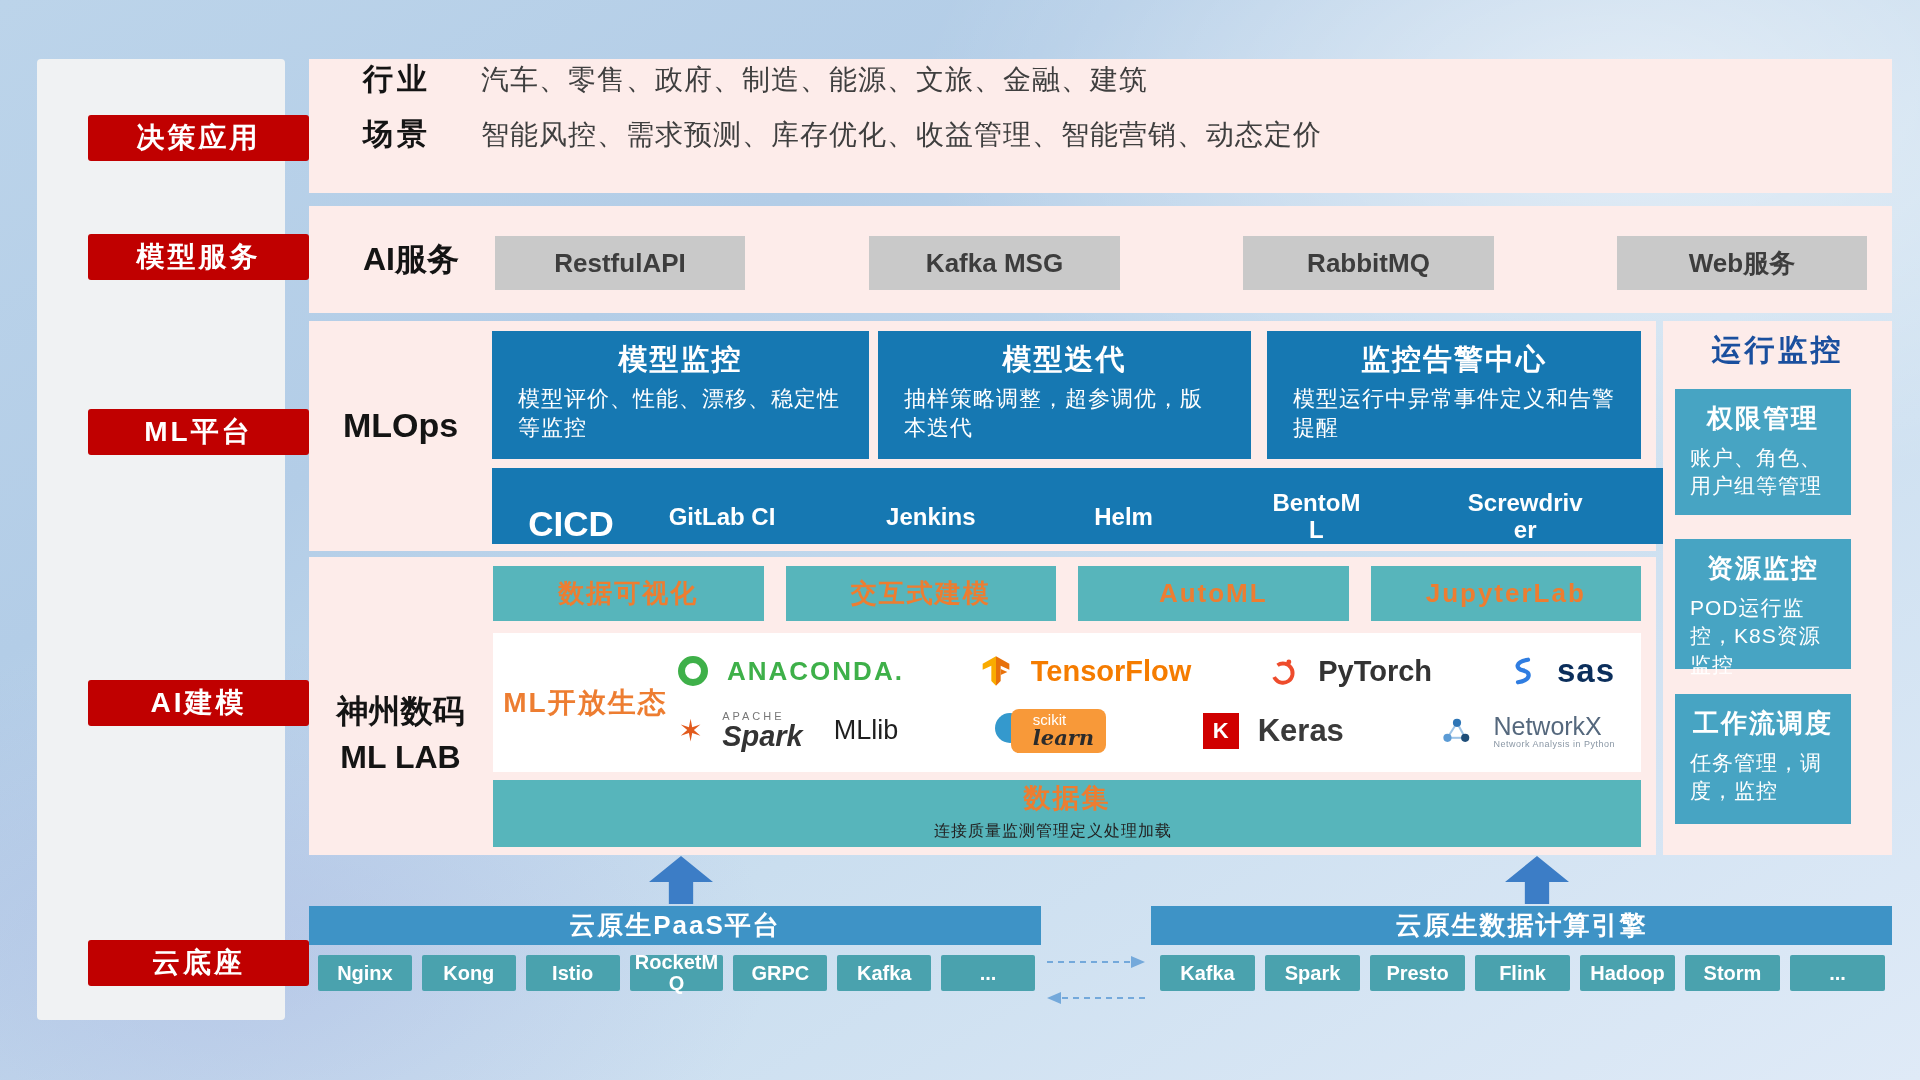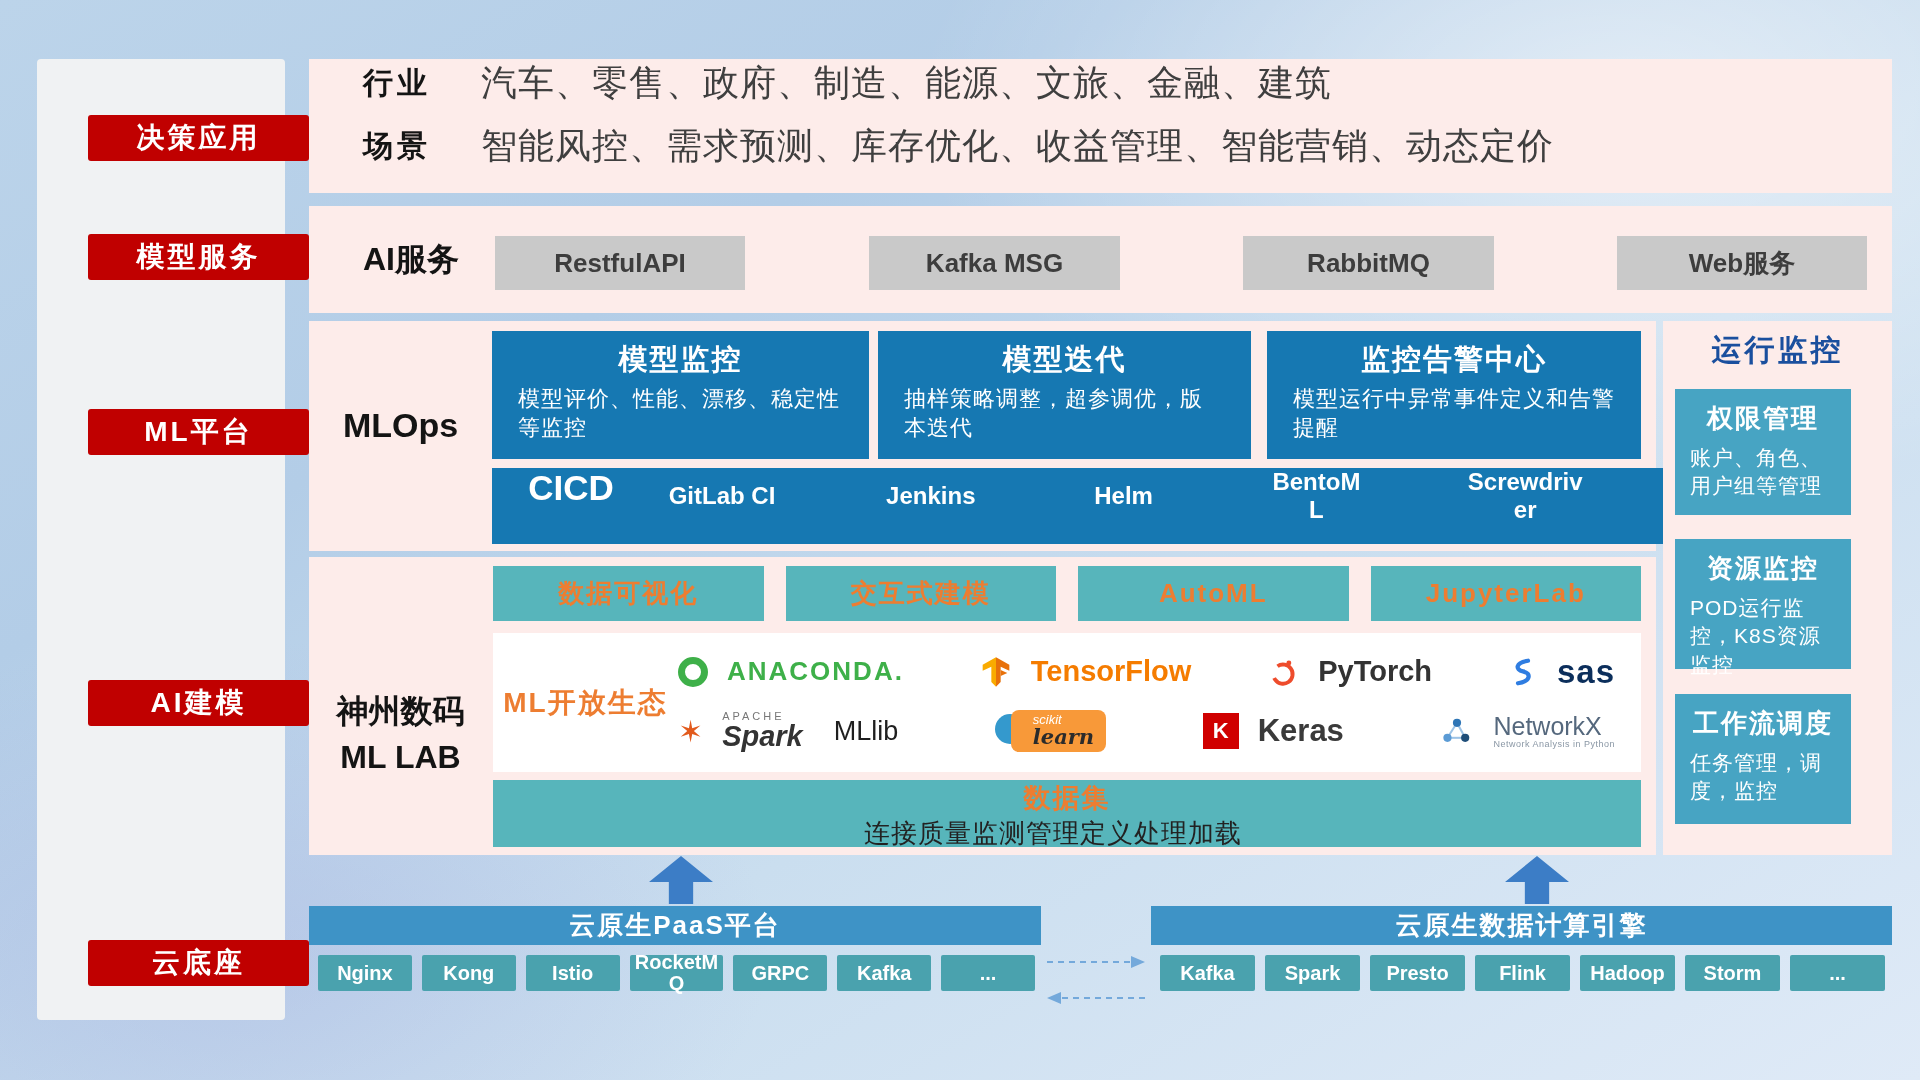--- a/index.html
+++ b/index.html
@@ -18,33 +18,33 @@
   .side-btn { position:absolute; left:51px; width:221px; height:46px; background:#c00000; color:#fff;
     font-size:28px; font-weight:bold; letter-spacing:3px; display:flex; align-items:center; justify-content:center; border-radius:3px; }
 
   
   .panel { position:absolute; background:#fdecea; }
 
   
   .ind-wrap { left:309px; top:59px; width:1583px; height:134px; display:flex; flex-direction:column; gap:14px; padding-left:54px; }
   .ind-row { display:flex; align-items:center; }
   .big-label { width:118px; font-size:30px; font-weight:bold; color:#141414; letter-spacing:4px; }
-  .list-text { font-size:36px; color:#3f3f3f; letter-spacing:1px; }
+  .list-text { font-size:28px; color:#3f3f3f; letter-spacing:1px; }
 
   
   .svc-label { left:363px; top:238px; font-size:32px; font-weight:bold; color:#141414; }
   .gray-btn { position:absolute; top:236px; width:250px; height:54px; background:#c9c9c9; color:#3d3d3d;
     font-size:26px; font-weight:bold; display:flex; align-items:center; justify-content:center; }
 
   
   .mlops-label { left:309px; top:406px; width:183px; text-align:center; font-size:34px; font-weight:bold; color:#141414; }
   .blue-card { position:absolute; top:331px; height:128px; background:#1678b2; color:#fff; }
   .blue-card .bc-title { margin-top:9px; text-align:center; font-size:29px; font-weight:bold; letter-spacing:2px; }
   .blue-card .bc-desc { padding:5px 26px 0; font-size:22px; line-height:1.3; letter-spacing:1px; }
-  .cicd-bar { left:492px; top:468px; width:1340px; height:76px; background:#1678b2; color:#fff; display:flex; align-items:flex-start; }
+  .cicd-bar { left:492px; top:468px; width:1340px; height:76px; background:#1678b2; color:#fff; display:flex; align-items:flex-end; }
   .cicd-label { width:158px; text-align:center; font-size:35px; font-weight:bold; }
   .cicd-items { flex:1; display:flex; justify-content:space-between; align-items:center; padding:0 40px 0 10px; }
   .cicd-item { font-size:24px; font-weight:bold; text-align:center; width:92px; word-break:break-all; line-height:1.15; }
   .cicd-item.wide { width:124px; }
   .cicd-item.mid { width:104px; }
 
   
   .mllab-label { left:309px; top:688px; width:183px; text-align:center; font-size:32px; font-weight:bold; color:#141414; line-height:1.45; }
   .tool-row { left:493px; top:566px; width:1148px; height:55px; display:flex; gap:22px; }
   .tool-btn { flex:1; background:#57b5bb; color:#ed7d31; font-size:26px; font-weight:bold; letter-spacing:2px;
@@ -60,30 +60,30 @@
   .pt-text { color:#333; font-size:29px; font-weight:600; }
   .sas-text { color:#0b2e5b; font-size:33px; font-weight:bold; letter-spacing:1px;text-align:center; }
   .spark-txt { display:flex; flex-direction:column; line-height:1; }
   .spark-star { color:#e25a1c; font-size:30px; font-weight:bold; }
   .apache { font-size:11px; letter-spacing:3px; color:#777; }
   .spark-name { font-size:29px; font-weight:bold; font-style:italic; color:#333; }
   .mllib { font-size:27px; color:#1f1f1f; margin-left:12px; }
   .sk { position:relative; margin-left:16px; }
   .sk-circle { position:absolute; left:-16px; top:4px; width:30px; height:30px; border-radius:50%; background:#3499cd; }
   .sk-badge { position:relative; background:#f89939; border-radius:8px; padding:3px 12px 5px 22px; }
-  .sk-small { display:block; font-size:13px; font-style:italic; color:#fff; line-height:1; }
+  .sk-small { display:block; font-size:15px; color:#fff; line-height:1; }
   .sk-learn { display:block; font-family:"DejaVu Serif",serif; font-style:italic; font-weight:bold; font-size:21px; color:#2b2b2b; line-height:1; }
   .keras-box { width:36px; height:36px; background:#d00000; color:#fff; display:flex; align-items:center; justify-content:center; font-size:22px; font-weight:bold; }
   .keras-text { font-size:31px; font-weight:bold; color:#3a3a3a; }
   .nx-txt { display:flex; flex-direction:column; }
   .nx-name { font-size:25px; color:#55687d; font-weight:500; line-height:1.05; }
   .nx-sub { font-size:9px; color:#8a97a5; letter-spacing:.5px; }
   .data-bar { left:493px; top:780px; width:1148px; height:67px; background:#57b5bb; display:flex; align-items:center;flex-direction:column; }
   .data-label { width:185px; text-align:center; color:#ed7d31; font-size:27px; font-weight:bold; letter-spacing:2px; }
-  .data-items { flex:1; display:flex; justify-content:space-around; align-items:center; color:#222; font-size:26px; font-weight:500; letter-spacing:1px; padding-right:28px; }
+  .data-items { flex:1; display:flex; justify-content:space-around; align-items:center; color:#222; font-size:16px; font-weight:500; letter-spacing:1px; padding-right:28px; }
 
   
   .mon-title { left:1663px; top:330px; width:229px; text-align:center; font-size:30px; font-weight:bold; color:#1a4f9e; letter-spacing:3px; }
   .mon-card { position:absolute; left:1675px; width:176px; background:#47a4c3; color:#fff; }
   .mon-card .mc-title { margin-top:12px; text-align:center; font-size:26px; font-weight:bold; letter-spacing:2px; }
   .mon-card .mc-desc { padding:8px 15px 0; font-size:21px; line-height:1.35; letter-spacing:1px; }
 
   
   .found-bar { position:absolute; top:906px; height:39px; background:#3e93c6; color:#fff; font-size:26px; font-weight:bold;
     display:flex; align-items:center; justify-content:center; letter-spacing:2px; }

